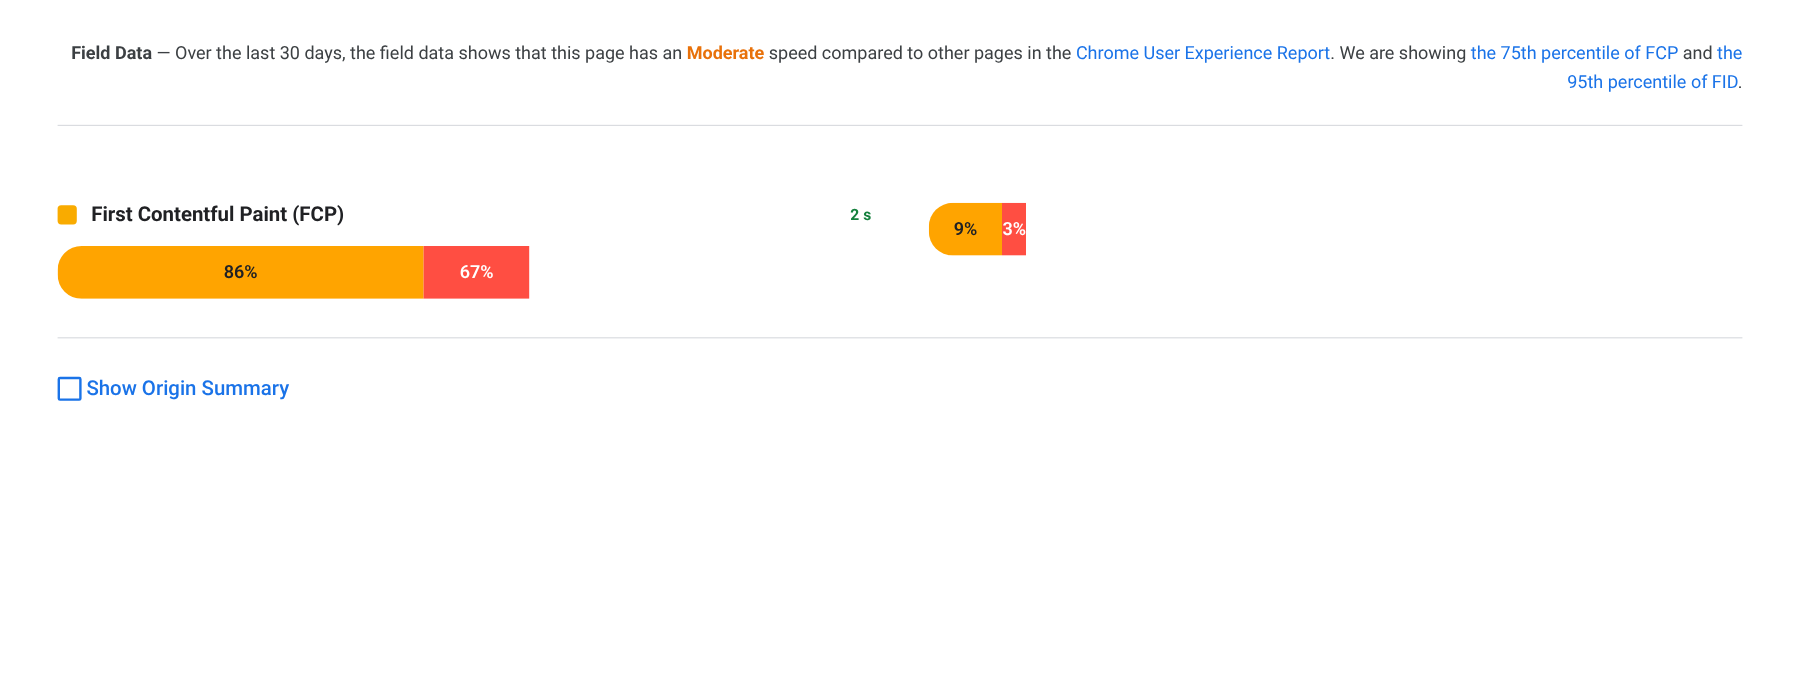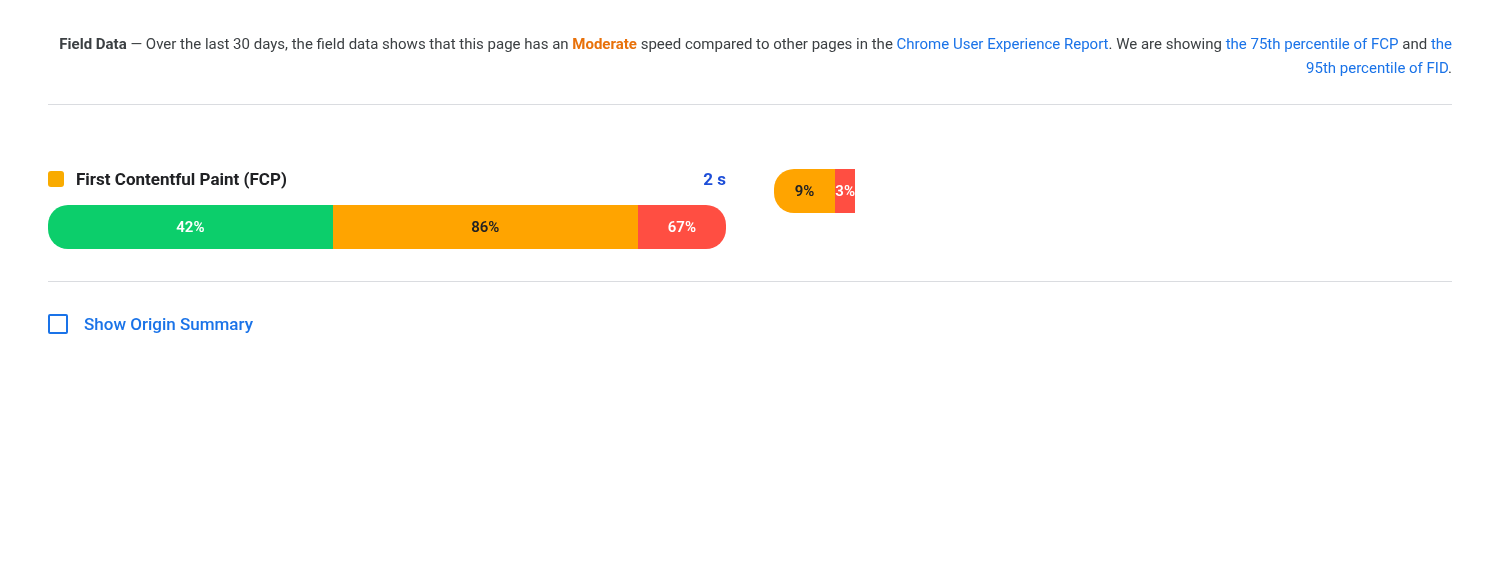--- a/index.html
+++ b/index.html
@@ -56,23 +56,23 @@
       flex-shrink: 0;
     }
     .metric-icon.orange { background: #f9ab00; }
     .metric-title {
       font-size: 17px;
       font-weight: 700;
       color: #202124;
       flex: 1;
     }
     .metric-value {
-      font-size: 17px;
+      font-size: 13px;
       font-weight: 700;
-      color: #1d4ed8;
+      color: #15803d;
     }
     .progress-bar-container {
       display: flex;
       border-radius: 20px;
       overflow: hidden;
       height: 44px;
     }
     .bar-segment {
       display: flex;
       align-items: center;
@@ -80,21 +80,21 @@
       font-size: 15px;
       font-weight: 600;
       color: #fff;
     }
     .bar-green { background: #0cce6b; }
     .bar-orange { background: #ffa400; color: #202124; }
     .bar-red { background: #ff4e42; }
     .show-origin {
       display: flex;
       align-items: center;
-      gap: 16px;
+      gap: 4px;
       margin-top: 32px;
       cursor: pointer;
     }
     .checkbox-box {
       width: 20px;
       height: 20px;
       border: 2px solid #1a73e8;
       border-radius: 2px;
       flex-shrink: 0;
       background: #fff;
@@ -120,21 +120,20 @@
 
   <div class="metrics-row">
 
     <div class="metric-block">
       <div class="metric-header">
         <div class="metric-icon orange"></div>
         <span class="metric-title">First Contentful Paint (FCP)</span>
         <span class="metric-value">2 s</span>
       </div>
       <div class="progress-bar-container">
-        <div class="bar-segment bar-green" style="width:42%">42%</div>
         <div class="bar-segment bar-orange" style="width:45%">86%</div>
         <div class="bar-segment bar-red" style="width:13%">67%</div>
       </div>
     </div>
 
     <div class="metric-block">
       <div class="progress-bar-container">
         <div class="bar-segment bar-orange" style="width:9%">9%</div>
         <div class="bar-segment bar-red" style="width:3%">3%</div>
       </div>

